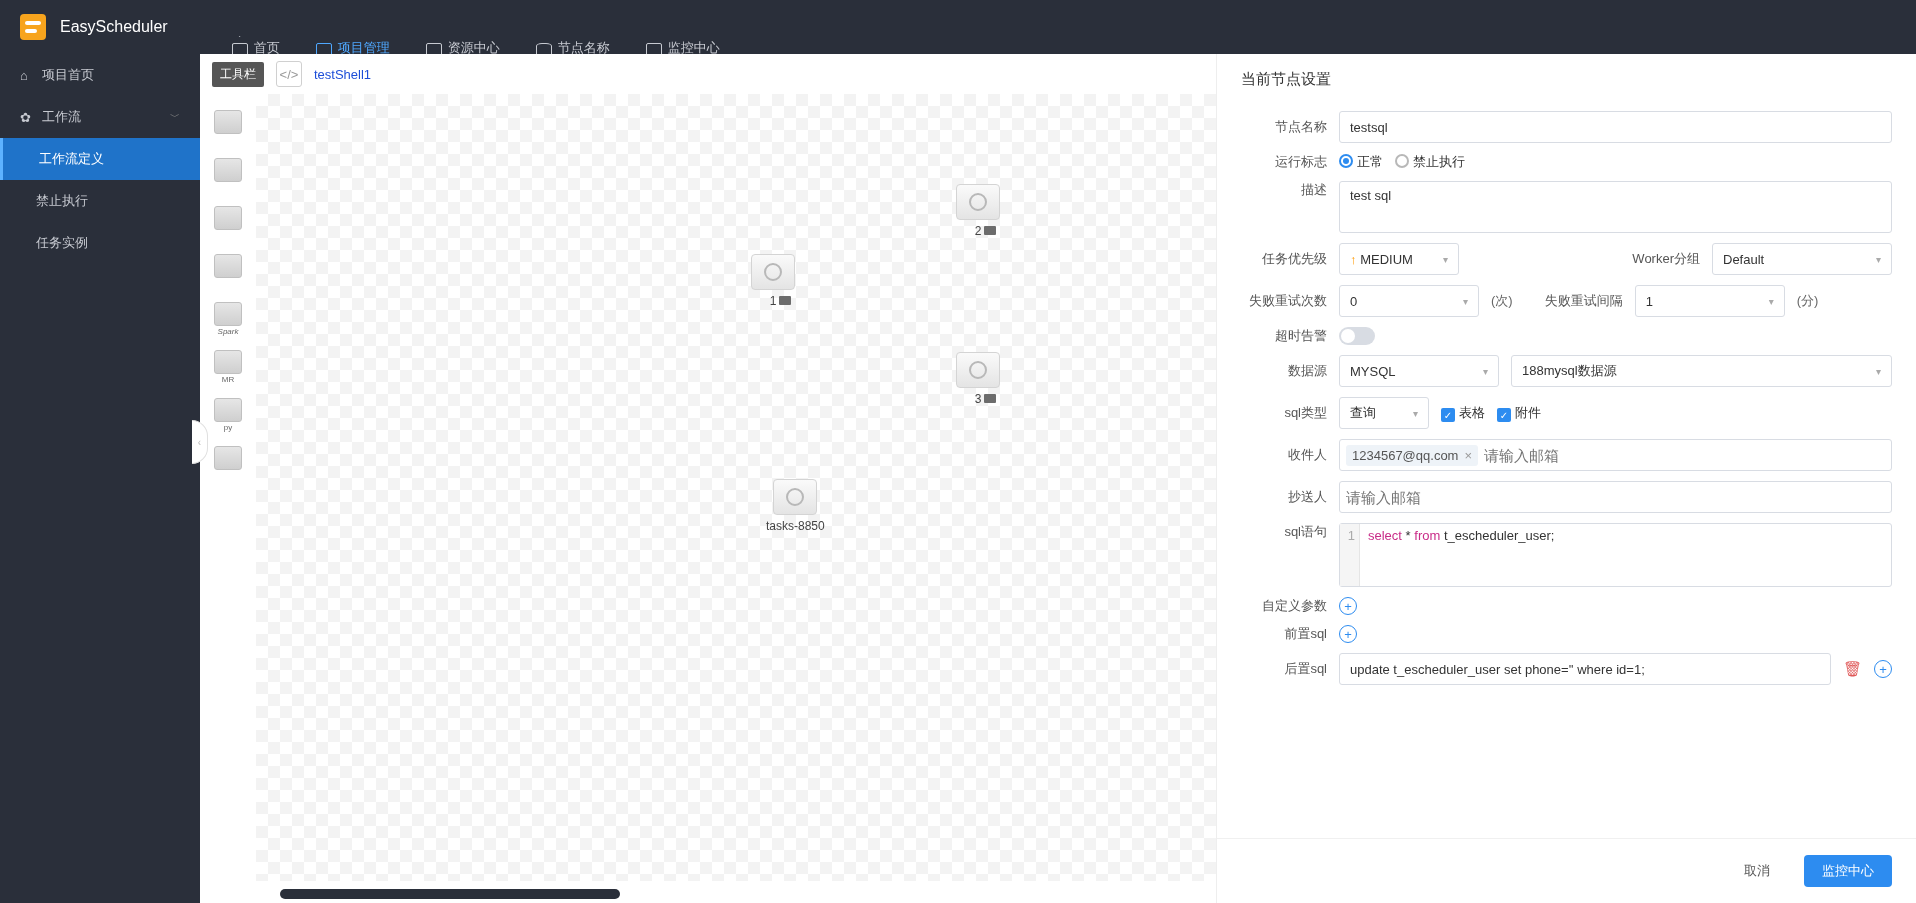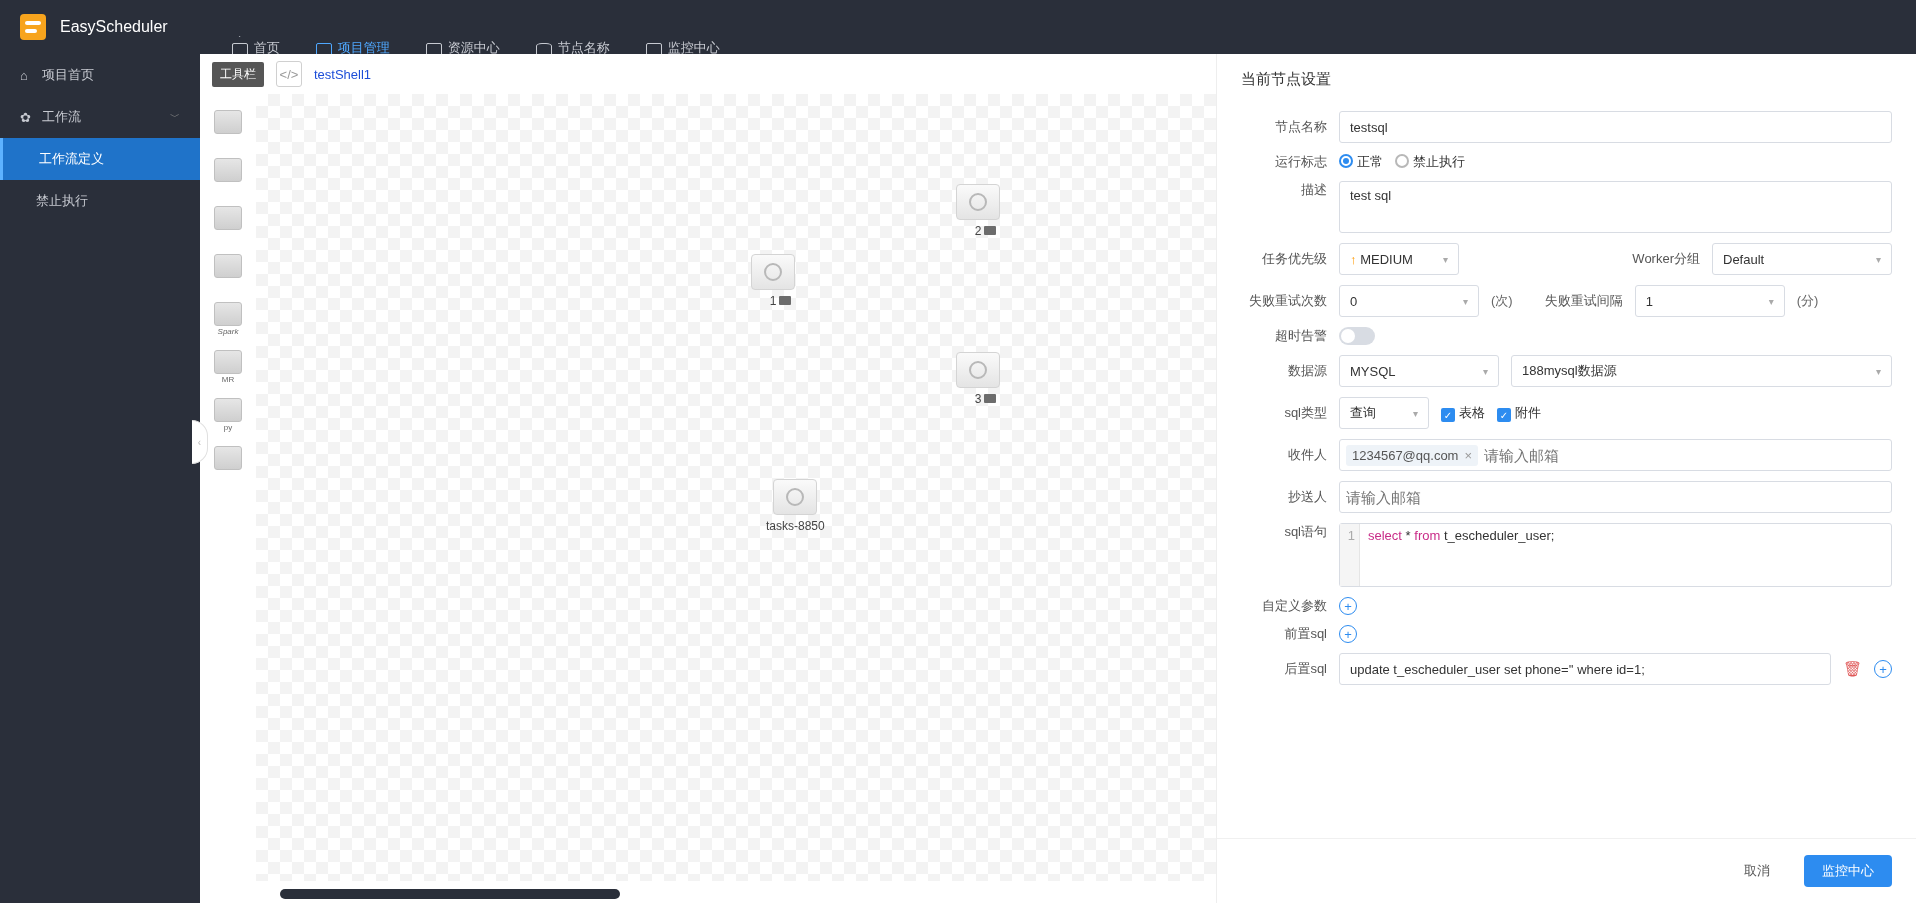--- a/index.html
+++ b/index.html
@@ -135,20 +135,23 @@
         <span class="side-ico">✿</span>
         <span>工作流</span>
         <span class="side-caret">﹀</span>
       </div>
     <div class="side-item sub selected">
         <span>工作流定义</span>
       </div>
     <div class="side-item sub">
         <span>禁止执行</span>
       </div>
+    <div class="side-item sub">
+        <span>任务实例</span>
+      </div>
   </div>
 
   <div class="collapse-handle">‹</div>
 
   <div class="canvas-area">
     <div class="crumb">
       <span class="crumb-tool">工具栏</span>
       <span class="crumb-code">&lt;/&gt;</span>
       <span class="crumb-name">testShell1</span>
     </div>

